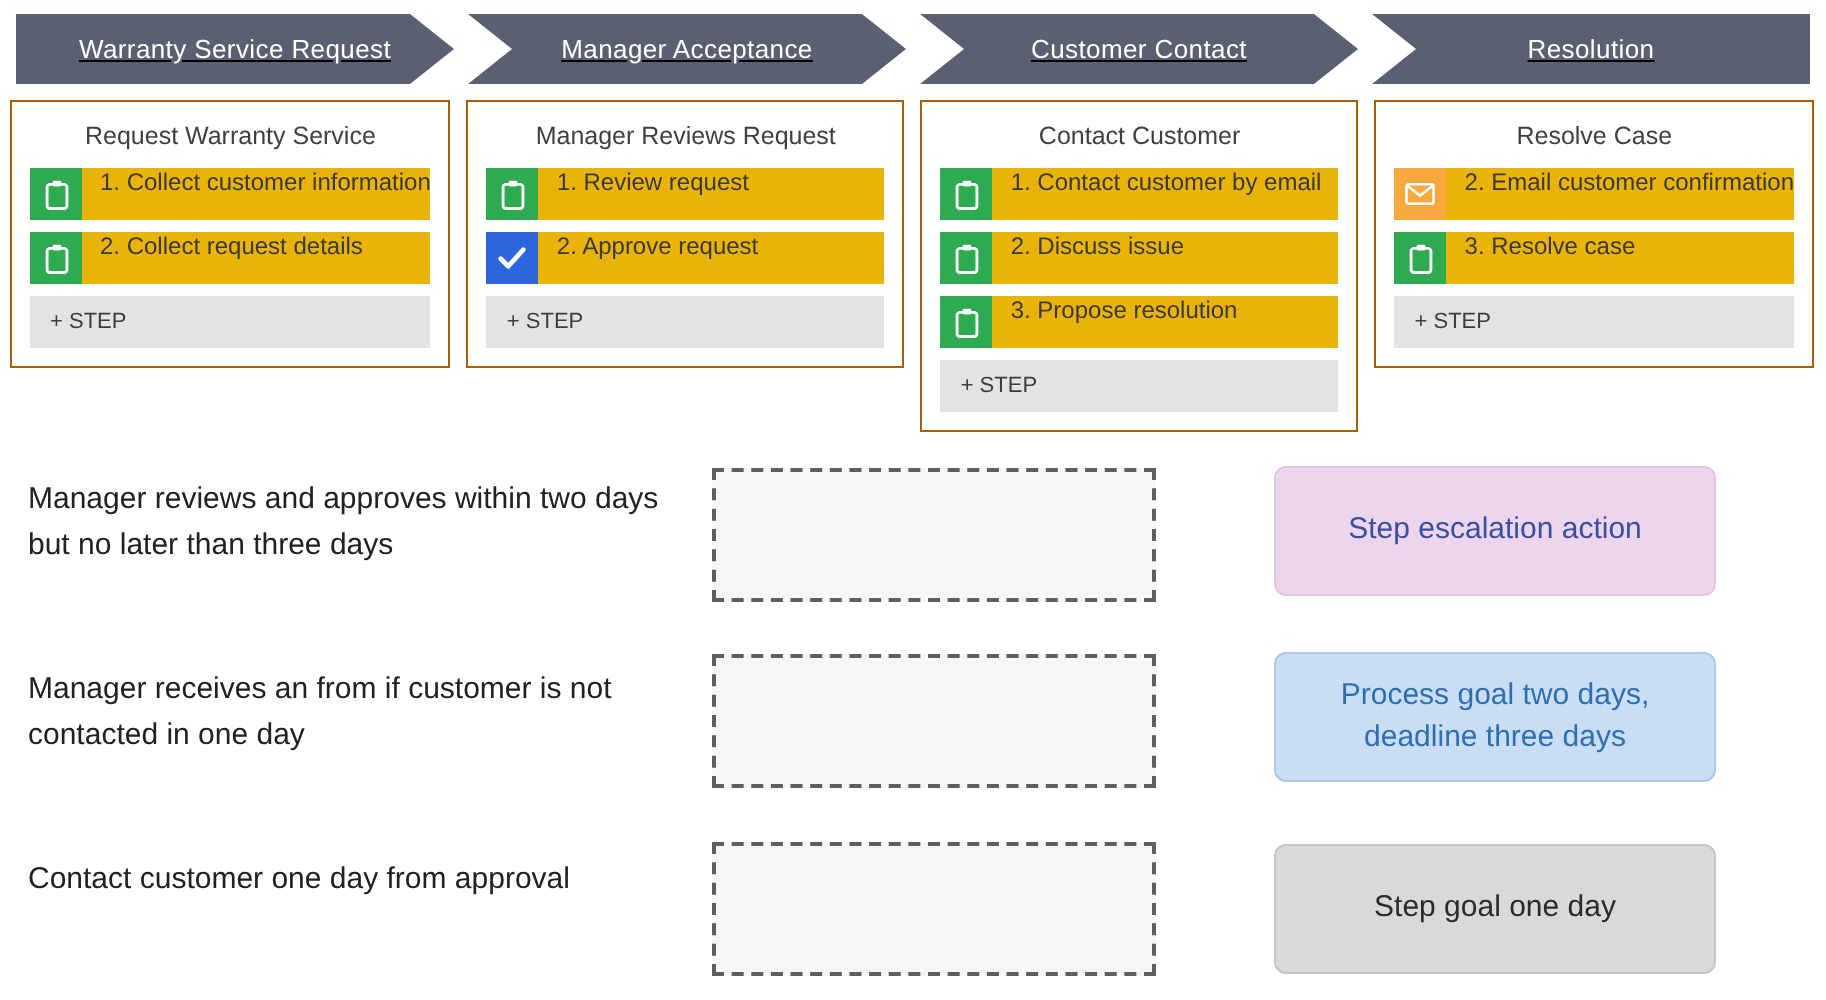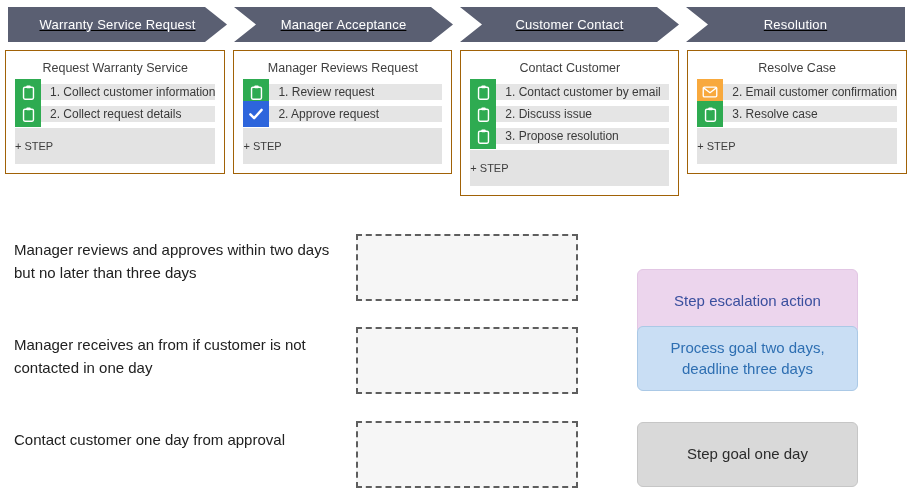--- a/index.html
+++ b/index.html
@@ -16,43 +16,43 @@
     font-size:13px; letter-spacing:.2px;
     clip-path: polygon(0 0, calc(100% - 22px) 0, 100% 50%, calc(100% - 22px) 100%, 0 100%, 22px 50%);
   }
   .chevron.first { clip-path: polygon(0 0, calc(100% - 22px) 0, 100% 50%, calc(100% - 22px) 100%, 0 100%); }
   .chevron.last  { clip-path: polygon(0 0, 100% 0, 100% 100%, 0 100%, 22px 50%); }
 
   
   .cards { position:absolute; left:5px; top:50px; width:902px; display:grid; grid-template-columns:repeat(4,1fr); gap:8px; align-items:start; }
   .card { background:#fff; border:1px solid #a16207; padding:7px 9px 9px; }
   .card-title { text-align:center; font-size:12.5px; color:#3f3f3f; height:20px; line-height:20px; }
-  .step-row { display:flex; align-items:center; background:#e5e5e5; height:16px; margin-top:6px; }
+  .step-row { display:flex; align-items:flex-start; background:#eab308; height:26px; margin-top:6px; }
   .step-icon { width:26px; height:26px; flex:0 0 26px; display:flex; align-items:center; justify-content:center; }
   .step-icon.green  { background:#2eab51; }
   .step-icon.blue   { background:#2d65dc; }
   .step-icon.orange { background:#f8a93d; }
   .step-label { font-size:12px; color:#3a3a3a; padding-left:9px; white-space:nowrap; }
-  .add-step { background:#e3e3e3; height:36px; margin-top:6px; display:flex; align-items:center; font-size:11px; color:#3d3d3d; cursor:pointer; }
+  .add-step { background:#e3e3e3; height:26px; margin-top:6px; display:flex; align-items:center; padding-left:10px; font-size:11px; color:#3d3d3d; cursor:pointer; }
 
   
   .prompt { position:absolute; left:14px; width:318px; font-size:15px; line-height:1.55; color:#212121; }
   .prompt.p1 { top:238px; }
   .prompt.p2 { top:333px; }
   .prompt.p3 { top:428px; }
 
   .dropzone { position:absolute; left:356px; width:222px; height:67px; background:#f6f6f6; border:2px dashed #5e5e5e; }
   .dropzone.d1 { top:234px; }
   .dropzone.d2 { top:327px; }
   .dropzone.d3 { top:421px; }
 
   .answer { position:absolute; left:637px; width:221px; height:65px; border-radius:6px;
             display:flex; align-items:center; justify-content:center; text-align:center;
             font-size:15px; line-height:1.35; padding:4px 14px; cursor:pointer; }
-  .answer.a1 { top:233px; background:#ecd5ed; border:1px solid #e2c6e4; color:#3a4f9e;margin-top:36px; }
+  .answer.a1 { top:233px; background:#ecd5ed; border:1px solid #e2c6e4; color:#3a4f9e; }
   .answer.a2 { top:326px; background:#c9def4; border:1px solid #abc9e6; color:#2e6fb2; }
   .answer.a3 { top:422px; background:#d9d9d9; border:1px solid #c6c6c6; color:#2b2b2b; }
 </style>
 </head>
 <body>
 
 <div class="stage">
 
   <div class="chevrons">
     <div class="chevron first">Warranty Service Request</div>

